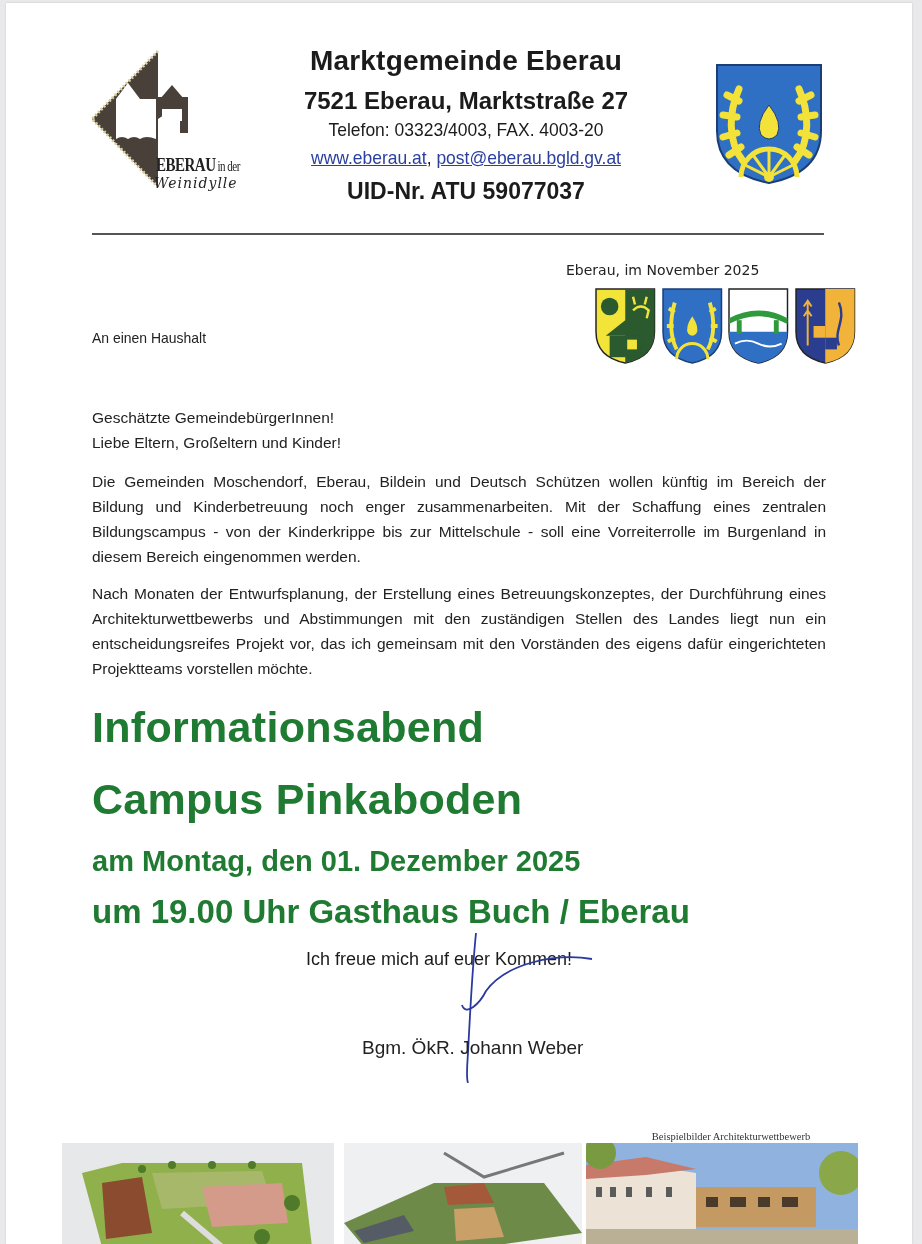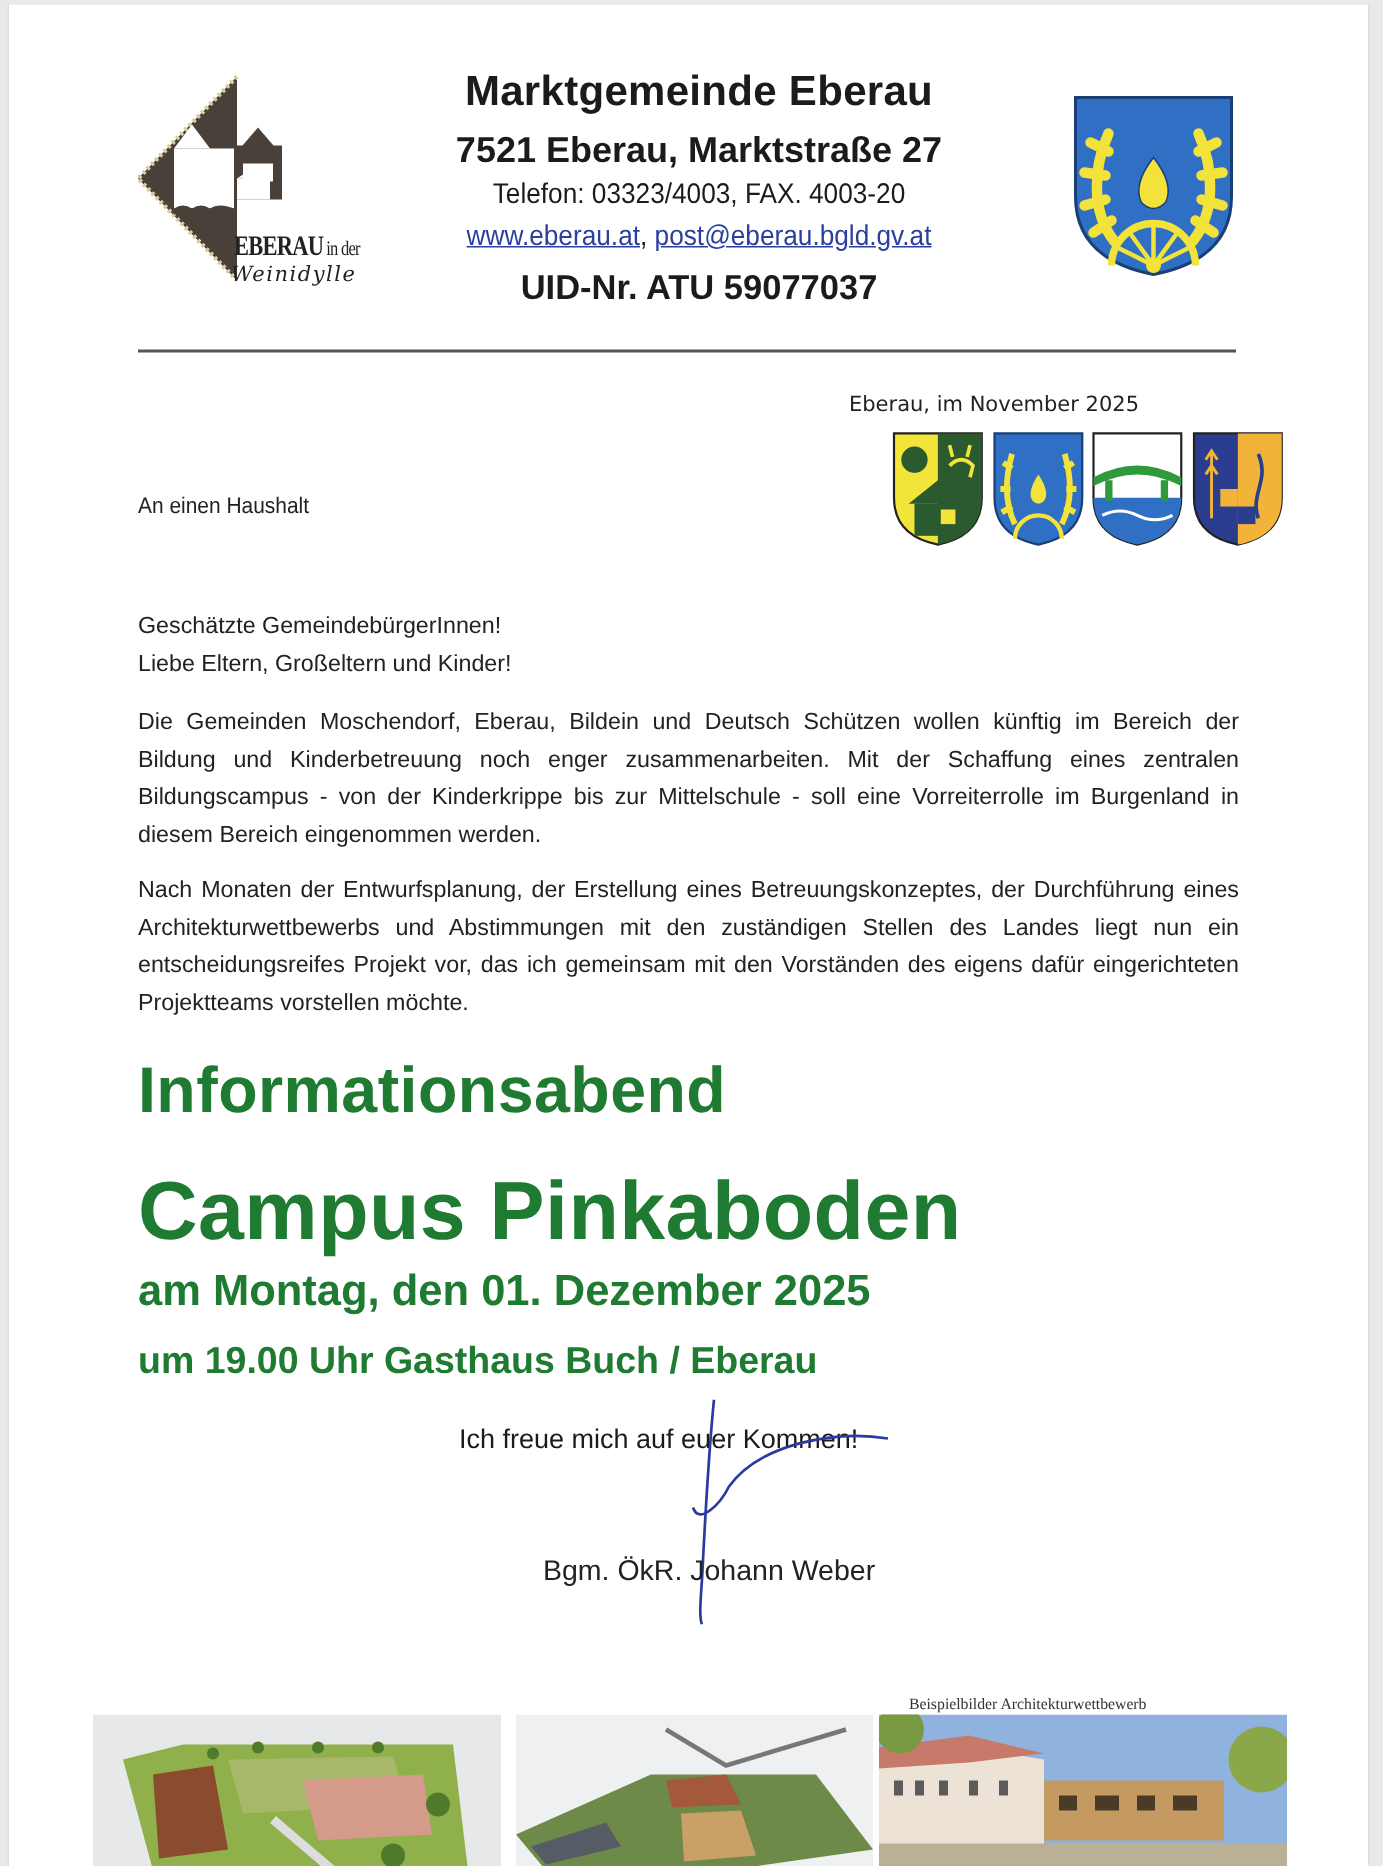--- a/index.html
+++ b/index.html
@@ -40,29 +40,29 @@
   .recipient { left: 86px; top: 326px; font-family: "Liberation Sans", sans-serif; font-size: 15px; color: #222; transform: scaleX(0.93); transform-origin: left; }
 
   .body-text { left: 86px; width: 734px; font-size: 15.5px; color: #222; line-height: 25px; }
   .greet { top: 402px; }
   .p { text-align: justify; text-align-last: left; }
   .p1 { top: 466px; }
   .p2 { top: 578px; }
 
   .green { color: #1f7a32; font-weight: bold; left: 86px; }
   .h1 { top: 700px; font-size: 43px; letter-spacing: 0.3px; }
-  .h2 { top: 772px; font-size: 55px; letter-spacing: 0.3px; }
+  .h2 { top: 772px; font-size: 43px; letter-spacing: 0.3px; }
   .h3 { top: 842px; font-size: 29px; }
-  .h4 { top: 890px; font-size: 25px; }
+  .h4 { top: 890px; font-size: 33px; }
 
   .closing { left: 300px; top: 946px; font-size: 18px; color: #1b1b1b; }
   .sig-name { left: 356px; top: 1034px; font-size: 19px; color: #222; }
   .signature { left: 440px; top: 930px; width: 180px; height: 150px; }
 
-  .caption { left: 600px; width: 250px; top: 1128px; text-align: left; font-family: "Liberation Serif", serif; font-size: 10.5px; color: #333; }
+  .caption { left: 600px; width: 250px; top: 1128px; text-align: center; font-family: "Liberation Serif", serif; font-size: 10.5px; color: #333; }
   .photo { top: 1140px; height: 104px; overflow: hidden; }
   .photo1 { left: 56px; width: 272px; }
   .photo2 { left: 338px; width: 238px; }
   .photo3 { left: 580px; width: 272px; }
 </style>
 </head>
 <body>
 
 <div class="page">
 

